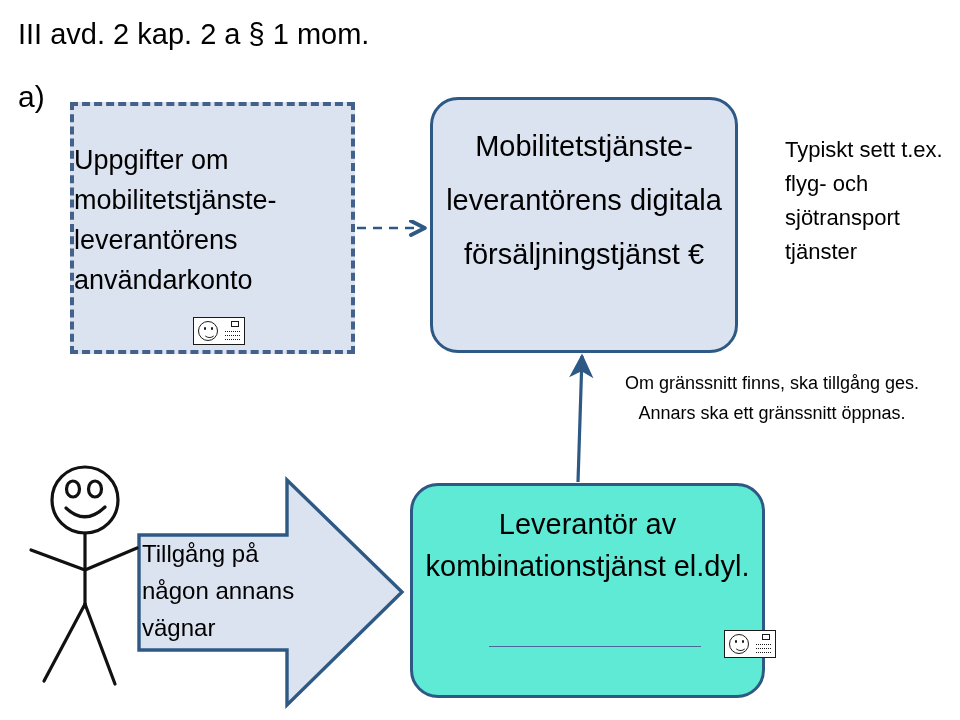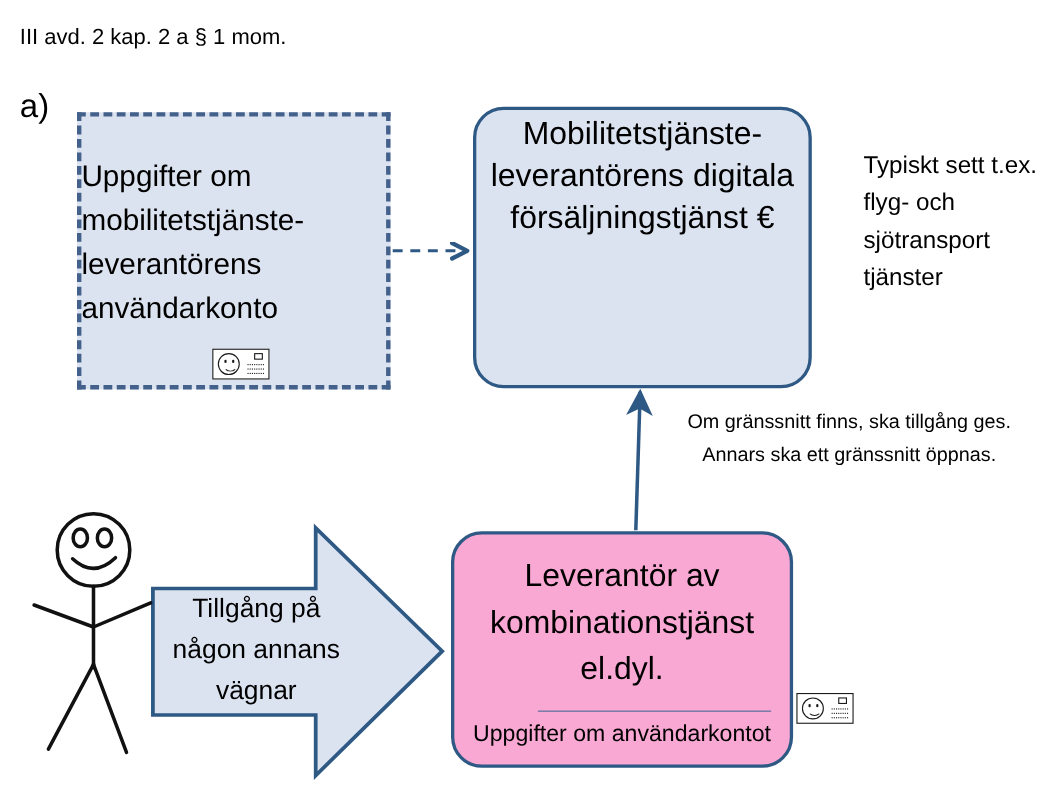--- a/index.html
+++ b/index.html
@@ -15,21 +15,21 @@
     font-family: "Liberation Sans", sans-serif;
     color: #000000;
     overflow: hidden;
   }
   .txt { position: absolute; }
 
   
   #title {
     left: 18px;
     top: 16px;
-    font-size: 20px;
+    font-size: 29px;
     line-height: 36px;
     letter-spacing: 0px;
     color: #000;
     white-space: nowrap;
   }
   #label-a {
     left: 18px;
     top: 80px;
     font-size: 30px;
     line-height: 34px;
@@ -132,36 +132,36 @@
     width: 308px;
     height: 256px;
     border: 3.5px solid #2e5984;
     border-radius: 28px;
     background: #dce3f0;
   }
   #service-box-text {
     position: absolute;
     left: 4px;
     right: 4px;
-    top: 3px;
+    top: 19px;
     text-align: center;
     font-size: 29px;
-    line-height: 38px;
+    line-height: 54px;
     color: #000;
   }
 
   
   #combi-box {
     left: 410px;
     top: 483px;
-    width: 311px;
+    width: 355px;
     height: 215px;
     border: 3.5px solid #2e5984;
     border-radius: 28px;
-    background: #f9a8d4;
+    background: #5eead4;
   }
   #combi-box-text {
     position: absolute;
     left: 6px;
     right: 6px;
     top: 17px;
     text-align: center;
     font-size: 29px;
     line-height: 42px;
     color: #000;
@@ -213,21 +213,21 @@
     width: 960px;
     height: 720px;
     pointer-events: none;
   }
 
   
   #arrow-label {
     left: 142px;
     top: 535px;
     width: 182px;
-    text-align: center;
+    text-align: left;
     font-size: 24px;
     line-height: 37px;
     color: #000;
   }
 </style>
 </head>
 <body>
 
 <div id="stage">
 
@@ -253,21 +253,20 @@
     <div id="service-box-text">Mobilitetstjänste-leverantörens digitala försäljningstjänst €</div>
   </div>
 
   <div class="txt" id="typical-note">Typiskt sett t.ex. flyg- och sjötransport tjänster</div>
 
   <div class="txt" id="interface-note">Om gränssnitt finns, ska tillgång ges. Annars ska ett gränssnitt öppnas.</div>
 
   <div id="combi-box" class="fillbox">
     <div id="combi-box-text">Leverantör av kombinationstjänst el.dyl.</div>
     <div id="combi-divider"></div>
-    <div id="combi-subtext">Uppgifter om användarkontot</div>
     <div class="idcard" id="combi-idcard">
       <span class="face">
         <span class="eye l"></span>
         <span class="eye r"></span>
         <span class="smile"></span>
       </span>
       <span class="photo"></span>
       <span class="ln ln1"></span>
       <span class="ln ln2"></span>
       <span class="ln ln3"></span>

